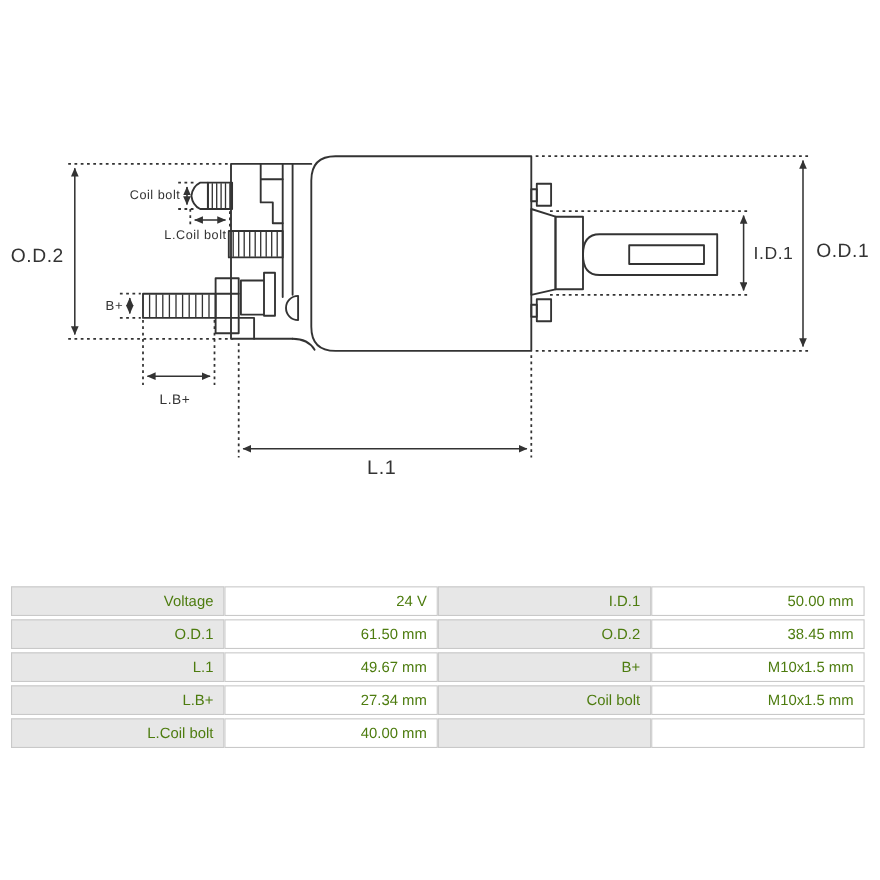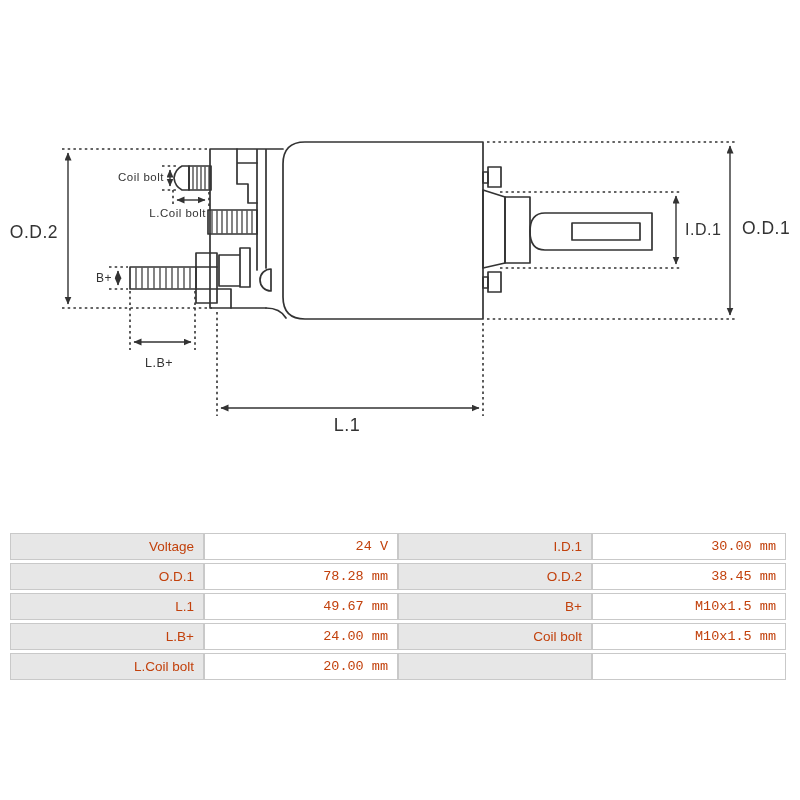--- a/index.html
+++ b/index.html
@@ -3,23 +3,23 @@
 <meta charset="utf-8">
 <style>
   html,body{margin:0;padding:0;background:#ffffff;}
   #page{position:relative;width:800px;height:800px;background:#ffffff;overflow:hidden;
         font-family:"Liberation Sans", sans-serif;}
   #diagram-svg{position:absolute;top:0;left:0;}
   .dim-text{fill:#333;letter-spacing:.5px;}
   .spec-table{position:absolute;top:530px;left:10px;width:776px;
               border-collapse:separate;border-spacing:0 3px;table-layout:fixed;}
   .spec-table td{height:25px;border:1px solid #c9c9c9;text-align:right;
-                 padding:0 9px;font-size:13.5px;color:#c2410c;vertical-align:middle;}
+                 padding:0 9px;font-size:13.5px;color:#4d7c0f;vertical-align:middle;}
   .spec-table td.lbl{background:#e7e7e7;}
-  .spec-table td.val{background:#ffffff;font-family:Liberation Mono, monospace;}
+  .spec-table td.val{background:#ffffff;}
 </style>
 </head>
 <body>
 
 <div id="page">
 
   <svg id="diagram-svg" width="800" height="500" viewBox="0 0 800 500">
     <defs>
       <marker id="arr" orient="auto-start-reverse" markerWidth="10" markerHeight="8" refX="7.5" refY="3.5" markerUnits="userSpaceOnUse">
         <path d="M0,0 L8,3.5 L0,7 Z" fill="#333"></path>
@@ -118,41 +118,41 @@
         <col style="width:25%">
         <col style="width:25%">
         <col style="width:25%">
         <col style="width:25%">
       </colgroup>
     <tbody>
       <tr>
         <td class="lbl">Voltage</td>
         <td class="val">24 V</td>
         <td class="lbl">I.D.1</td>
-        <td class="val">30.00 mm</td>
+        <td class="val">50.00 mm</td>
       </tr>
       <tr>
         <td class="lbl">O.D.1</td>
-        <td class="val">78.28 mm</td>
+        <td class="val">61.50 mm</td>
         <td class="lbl">O.D.2</td>
         <td class="val">38.45 mm</td>
       </tr>
       <tr>
         <td class="lbl">L.1</td>
         <td class="val">49.67 mm</td>
         <td class="lbl">B+</td>
         <td class="val">M10x1.5 mm</td>
       </tr>
       <tr>
         <td class="lbl">L.B+</td>
-        <td class="val">24.00 mm</td>
+        <td class="val">27.34 mm</td>
         <td class="lbl">Coil bolt</td>
         <td class="val">M10x1.5 mm</td>
       </tr>
       <tr>
         <td class="lbl">L.Coil bolt</td>
-        <td class="val">20.00 mm</td>
+        <td class="val">40.00 mm</td>
         <td class="lbl"></td>
         <td class="val"></td>
       </tr>
     </tbody>
   </table>
 </div>
 
 </body></html>

